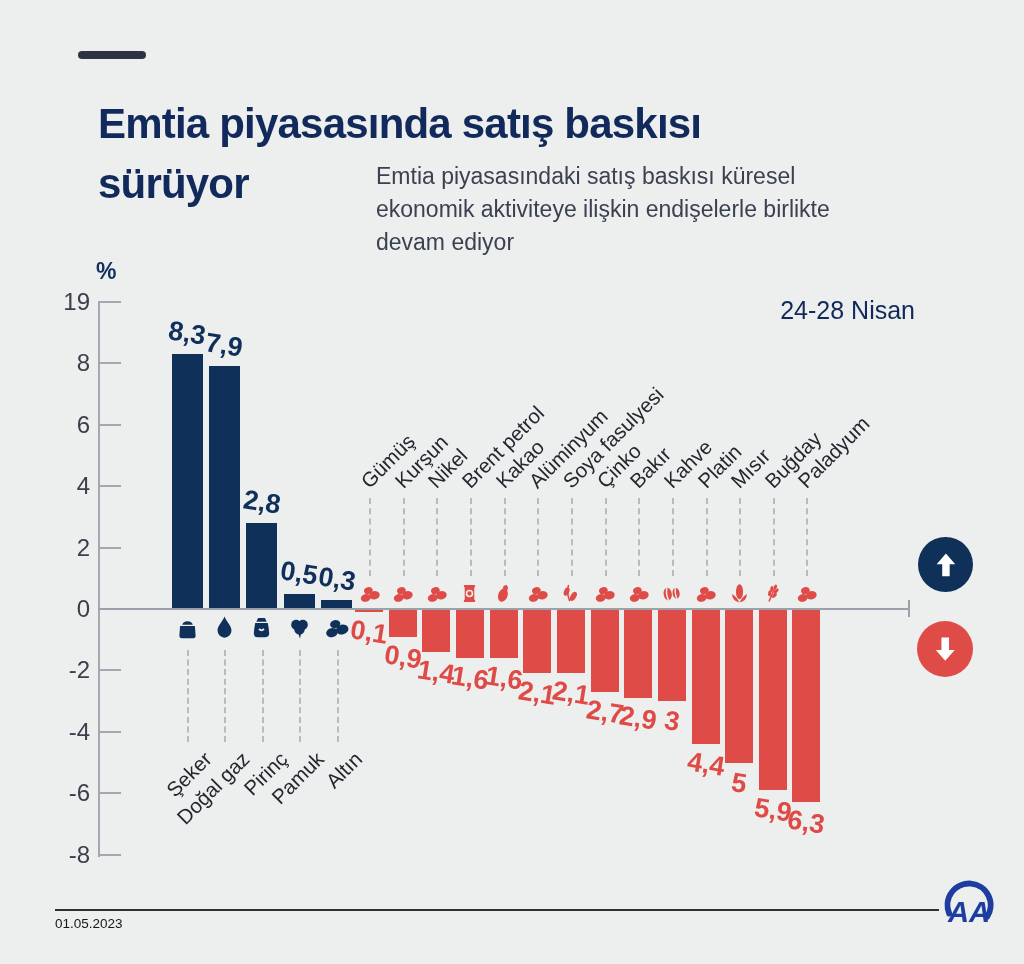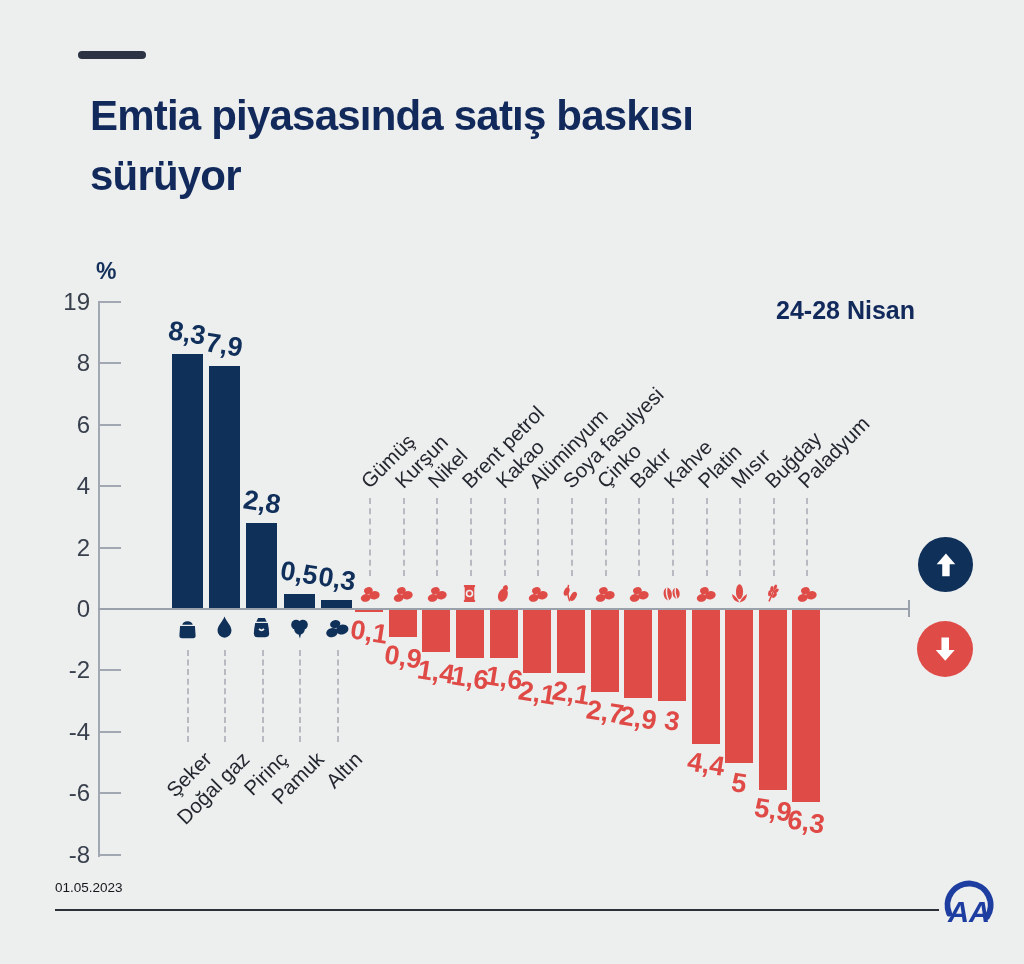--- a/index.html
+++ b/index.html
@@ -4,21 +4,21 @@
 <style>
   html,body{margin:0;padding:0;}
   body{font-family:"Liberation Sans", sans-serif; background:#e9eaeb;}
   .page{position:relative; width:1024px; height:964px; background:#edeeee; overflow:hidden;}
   .abs{position:absolute;}
 
   .top-dash{left:78px; top:51px; width:68px; height:8px; border-radius:4px; background:#2b3345;}
   .title{left:82px; top:78px; width:760px; font-size:42px; font-weight:800; letter-spacing:-0.8px;
          line-height:1.42; color:#122a5b; white-space:pre-line;}
   .subtitle{left:376px; top:160px; width:560px; font-size:23px; line-height:1.44; color:#3a4150; white-space:pre-line;}
-  .period{left:640px; top:296px; width:275px; text-align:right; font-size:25px; font-weight:700; color:#122a5b;}
+  .period{left:640px; top:296px; width:275px; text-align:right; font-size:25px; font-weight:400; color:#122a5b;}
   .pct{left:96px; top:258px; font-size:23px; font-weight:700; color:#13305b;}
 
   .axis-line{background:#a2a8b1;}
   .tick-label{width:70px; text-align:right; font-size:24px; color:#39404d;}
   .zero-line{background:#9aa1ab; z-index:6;}
 
   .bar{z-index:3;}
   .val{z-index:7; font-size:27px; font-weight:700; white-space:nowrap; transform:translateX(-50%) rotate(9deg);}
   .val.up{color:#10305b;}
   .val.down{color:#df4a46;}
@@ -29,21 +29,21 @@
   .cat.up-series{transform-origin:100% 0; transform:rotate(-45deg);}
   .cat.down-series{transform-origin:0 100%; transform:rotate(-45deg);}
 
   .icon{display:block; z-index:5;}
   .icon svg{display:block; width:100%; height:100%; fill:currentColor;}
 
   .legend-circle{border-radius:50%; display:flex; align-items:center; justify-content:center; z-index:8;}
   .legend-circle svg{width:58%; height:58%; fill:#ffffff;}
 
   .footer-line{left:55px; top:909px; width:884px; height:2px; background:#2c3037;}
-  .footer-date{left:55px; top:880px; font-size:13.5px; color:#15171c;}
+  .footer-date{left:55px; top:916px; font-size:13.5px; color:#15171c;}
   .aa-logo{left:941px; top:875px; width:56px; height:56px;}
   .aa-logo svg{width:100%; height:100%;}
 </style>
 </head>
 <body>
 
 <svg width="0" height="0" style="position:absolute" aria-hidden="true">
   <defs>
     <symbol id="i-nuggets" viewBox="0 0 24 24">
       <g transform="rotate(-14 12 12)">
@@ -114,22 +114,25 @@
       <path d="M12 3.4 l7 8 h-4.2 v9.2 h-5.6 v-9.2 H5 Z"></path>
     </symbol>
     <symbol id="i-arrow-down" viewBox="0 0 24 24">
       <path d="M12 20.6 l-7 -8 h4.2 V3.4 h5.6 v9.2 H19 Z"></path>
     </symbol>
   </defs>
 </svg>
 
 <div class="page">
   <div class="abs top-dash"></div>
-  <h1 class="abs title" style="margin:8px">Emtia piyasasında satış baskısı
+  <h1 class="abs title" style="margin:16px">Emtia piyasasında satış baskısı
 sürüyor</h1>
+  <p class="abs subtitle" style="margin:0">Emtia piyasasındaki satış baskısı küresel
+ekonomik aktiviteye ilişkin endişelerle birlikte
+devam ediyor</p>
   <div class="abs period">24-28 Nisan</div>
   <div class="abs pct">%</div>
 
   <div id="chart" class="abs" style="left:0;top:0;width:1024px;height:964px;">
       <div class="abs axis-line" style="left: 98px; top: 301px; width: 2px; height: 556px;"></div>
       <div class="abs axis-line" style="left: 100px; top: 301px; width: 21px; height: 2px;"></div>
       <div class="abs tick-label" style="left: 20px; top: 288px;">19</div>
       <div class="abs axis-line" style="left: 100px; top: 362.4px; width: 21px; height: 2px;"></div>
       <div class="abs tick-label" style="left: 20px; top: 349.4px;">8</div>
       <div class="abs axis-line" style="left: 100px; top: 423.8px; width: 21px; height: 2px;"></div>

